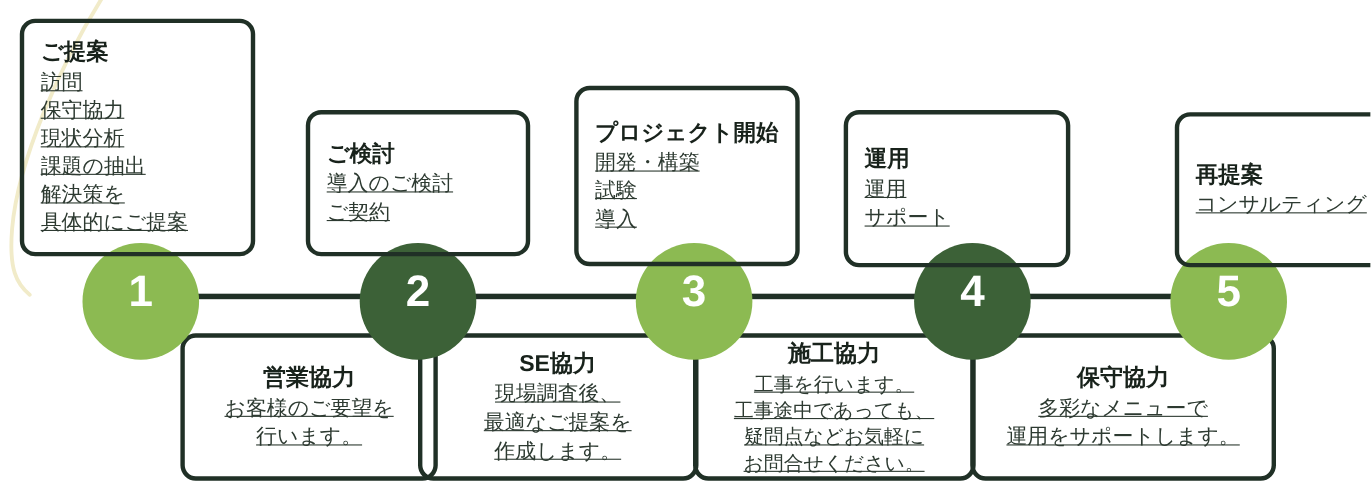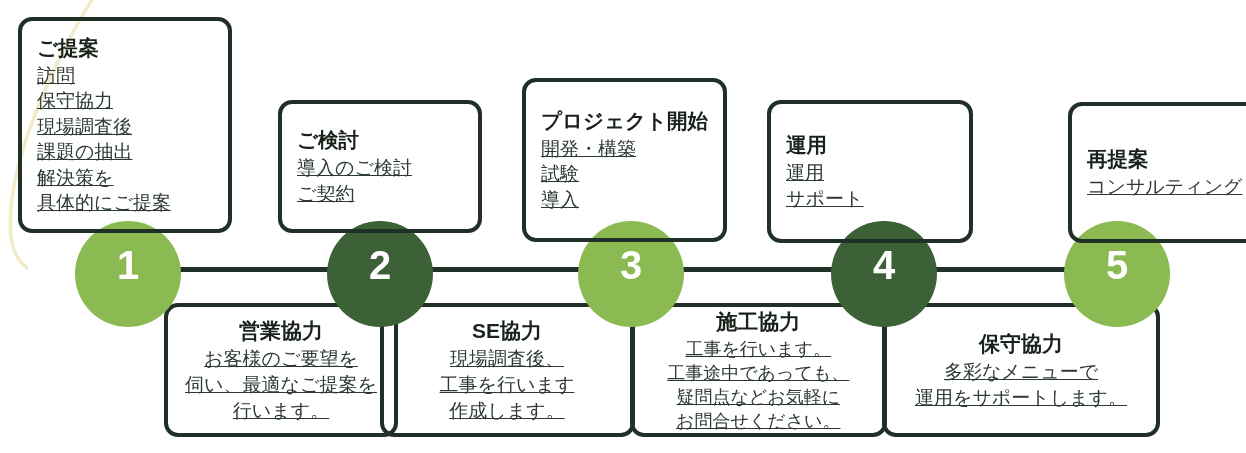--- a/index.html
+++ b/index.html
@@ -43,28 +43,27 @@
 
 <div class="stage">
 
   <svg class="curve" width="1246" height="453" viewBox="0 0 1246 453">
     <path d="M 98,-10 C 54,58 16,148 11,208 C 8,245 15,258 27,268" fill="none" stroke="#f1ebc9" stroke-width="3.5" stroke-linecap="round"></path>
   </svg>
 
   <div class="box bottom" style="left:164px;top:303px;width:234px;height:134px">
     <div class="box-title">営業協力</div>
     <div class="box-line">お客様のご要望を</div>
-    <div class="box-line">伺い、最適なご提案を</div>
     <div class="box-line">行います。</div>
   </div>
 
   <div class="box bottom" style="left:379.5px;top:303px;width:255px;height:134px">
     <div class="box-title">SE協力</div>
     <div class="box-line">現場調査後、</div>
-    <div class="box-line">工事を行います</div>
+    <div class="box-line">最適なご提案を</div>
     <div class="box-line">作成します。</div>
   </div>
 
   <div class="box bottom tight" style="left:630px;top:303px;width:256.5px;height:134px">
     <div class="box-title">施工協力</div>
     <div class="box-line">工事を行います。</div>
     <div class="box-line">工事途中であっても、</div>
     <div class="box-line">疑問点などお気軽に</div>
     <div class="box-line">お問合せください。</div>
   </div>
@@ -90,21 +89,21 @@
     <span class="num">4</span>
   </div>
   <div class="circle light" style="left:1064px">
     <span class="num">5</span>
   </div>
 
   <div class="box top" style="left:18px;top:17px;width:214px;height:216px">
     <div class="box-title">ご提案</div>
     <div class="box-line">訪問</div>
     <div class="box-line">保守協力</div>
-    <div class="box-line">現場調査後</div>
+    <div class="box-line">現状分析</div>
     <div class="box-line">課題の抽出</div>
     <div class="box-line">解決策を</div>
     <div class="box-line">具体的にご提案</div>
   </div>
 
   <div class="box top" style="left:278px;top:100px;width:204px;height:133px">
     <div class="box-title">ご検討</div>
     <div class="box-line">導入のご検討</div>
     <div class="box-line">ご契約</div>
   </div>

